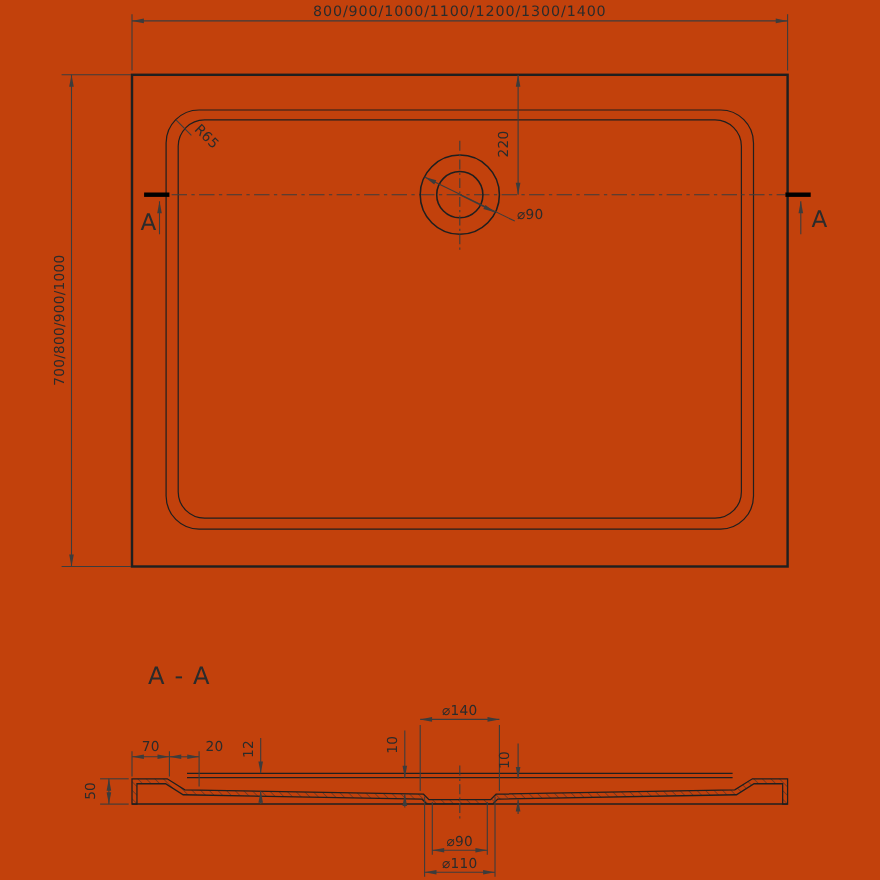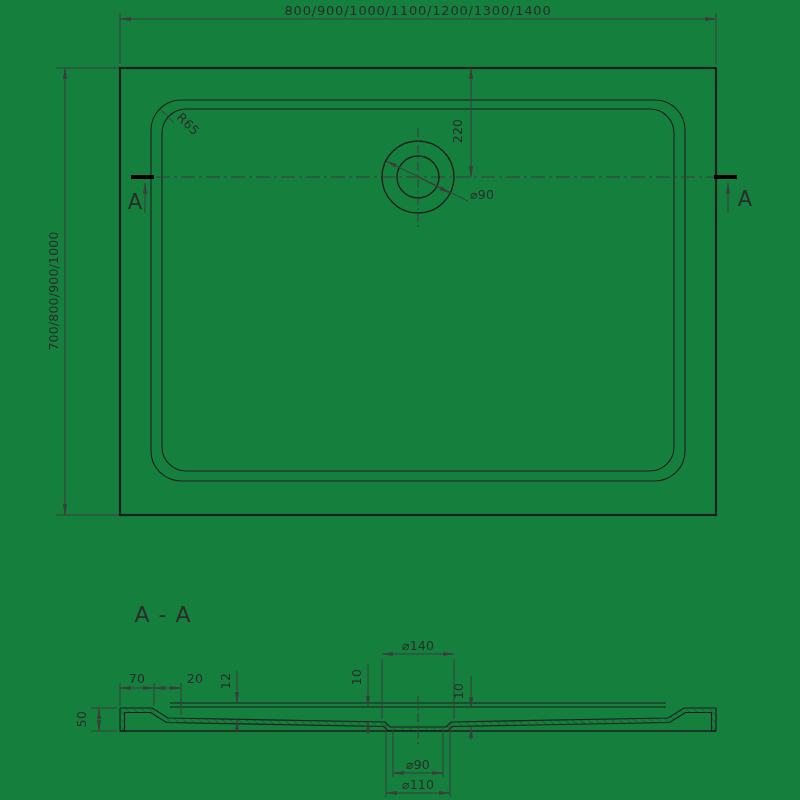--- a/index.html
+++ b/index.html
@@ -1,16 +1,16 @@
 <!DOCTYPE html>
 <html><head>
 <meta charset="utf-8">
 <style>
   html,body{margin:0;padding:0;background:#ffffff;}
-  .sheet{width:800px;height:800px;background:#15803d;position:relative;overflow:hidden;}
+  .sheet{width:800px;height:800px;background:#c2410c;position:relative;overflow:hidden;}
   svg{display:block;}
   .geo{stroke:#1f1f1f;stroke-width:1.4;fill:none;}
   .geo-thin{stroke:#1f1f1f;stroke-width:1.1;fill:none;}
   .geo-heavy{stroke:#1f1f1f;stroke-width:2.2;fill:none;}
   .dim{stroke:#3c3c3c;stroke-width:1;fill:none;}
   .cl{stroke:#3c3c3c;stroke-width:1;fill:none;stroke-dasharray:14 4 3 4;}
   .cl-sm{stroke:#3c3c3c;stroke-width:1;fill:none;stroke-dasharray:9 3 2 3;}
   .cut{stroke:#000000;stroke-width:4;fill:none;}
   .shell{fill:url(#hatch);stroke:#1f1f1f;stroke-width:1.15;}
   text{font-family:"DejaVu Sans","Liberation Sans",sans-serif;fill:#2b2b2b;}

